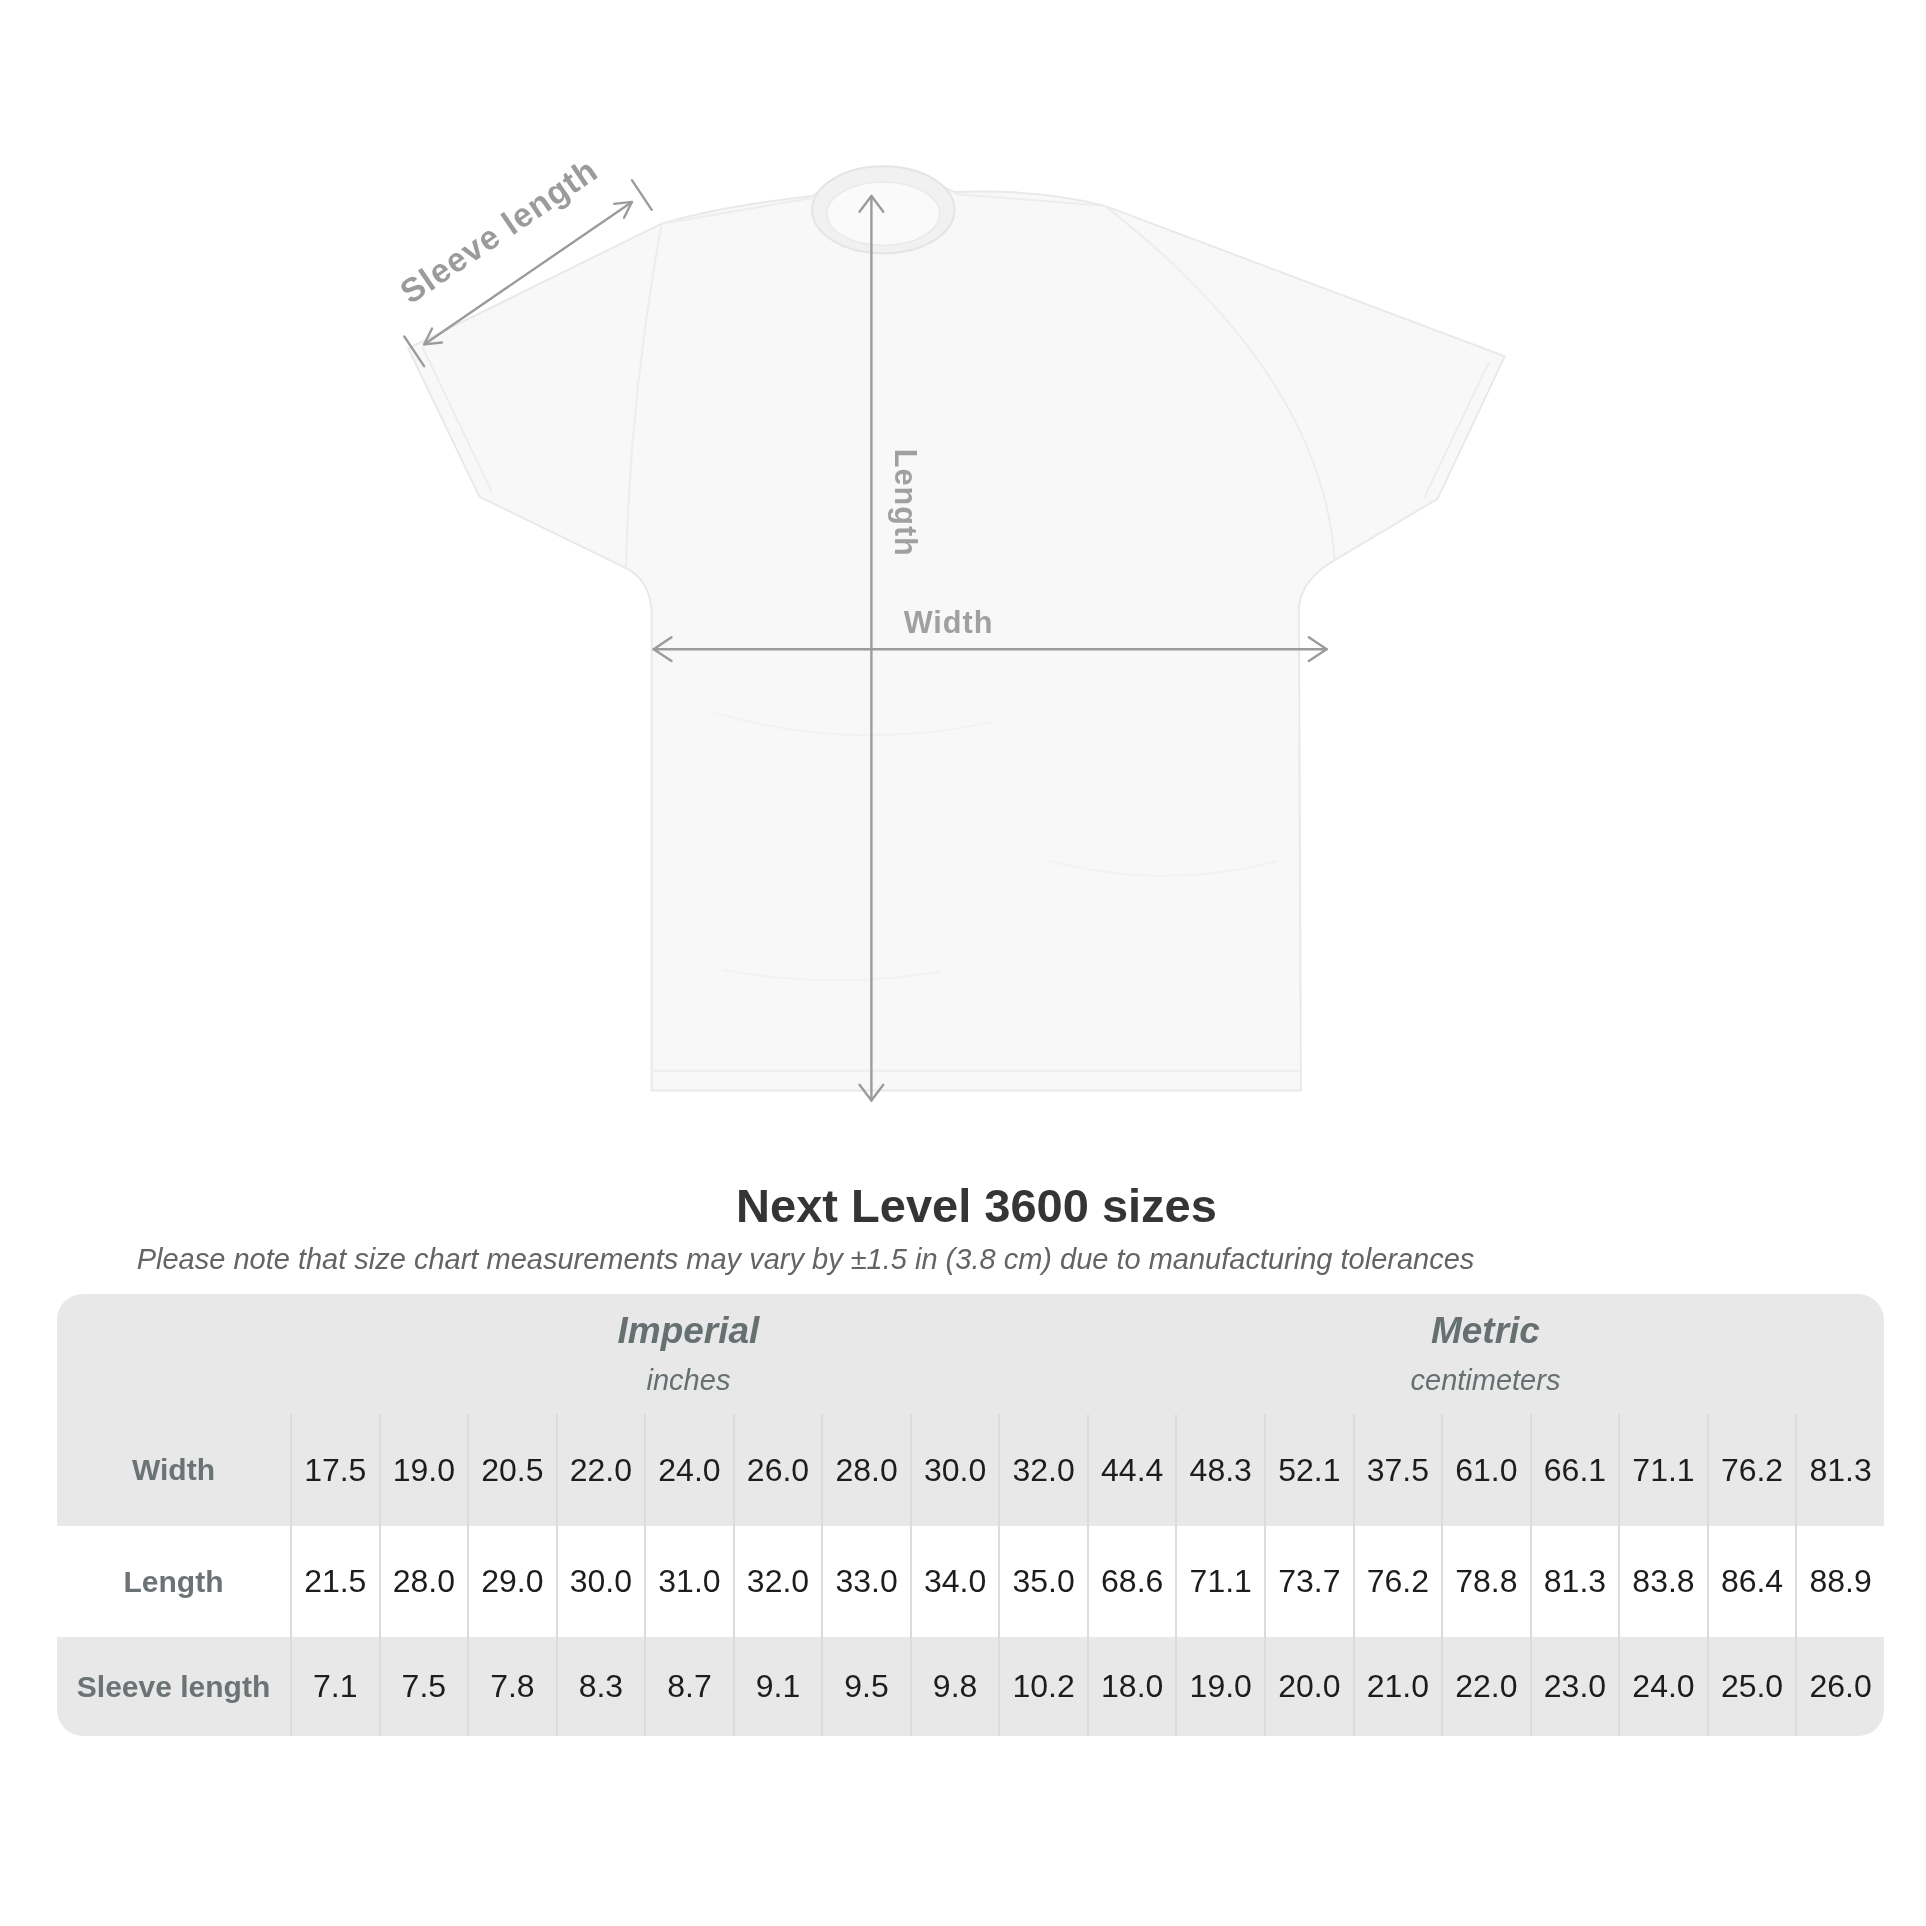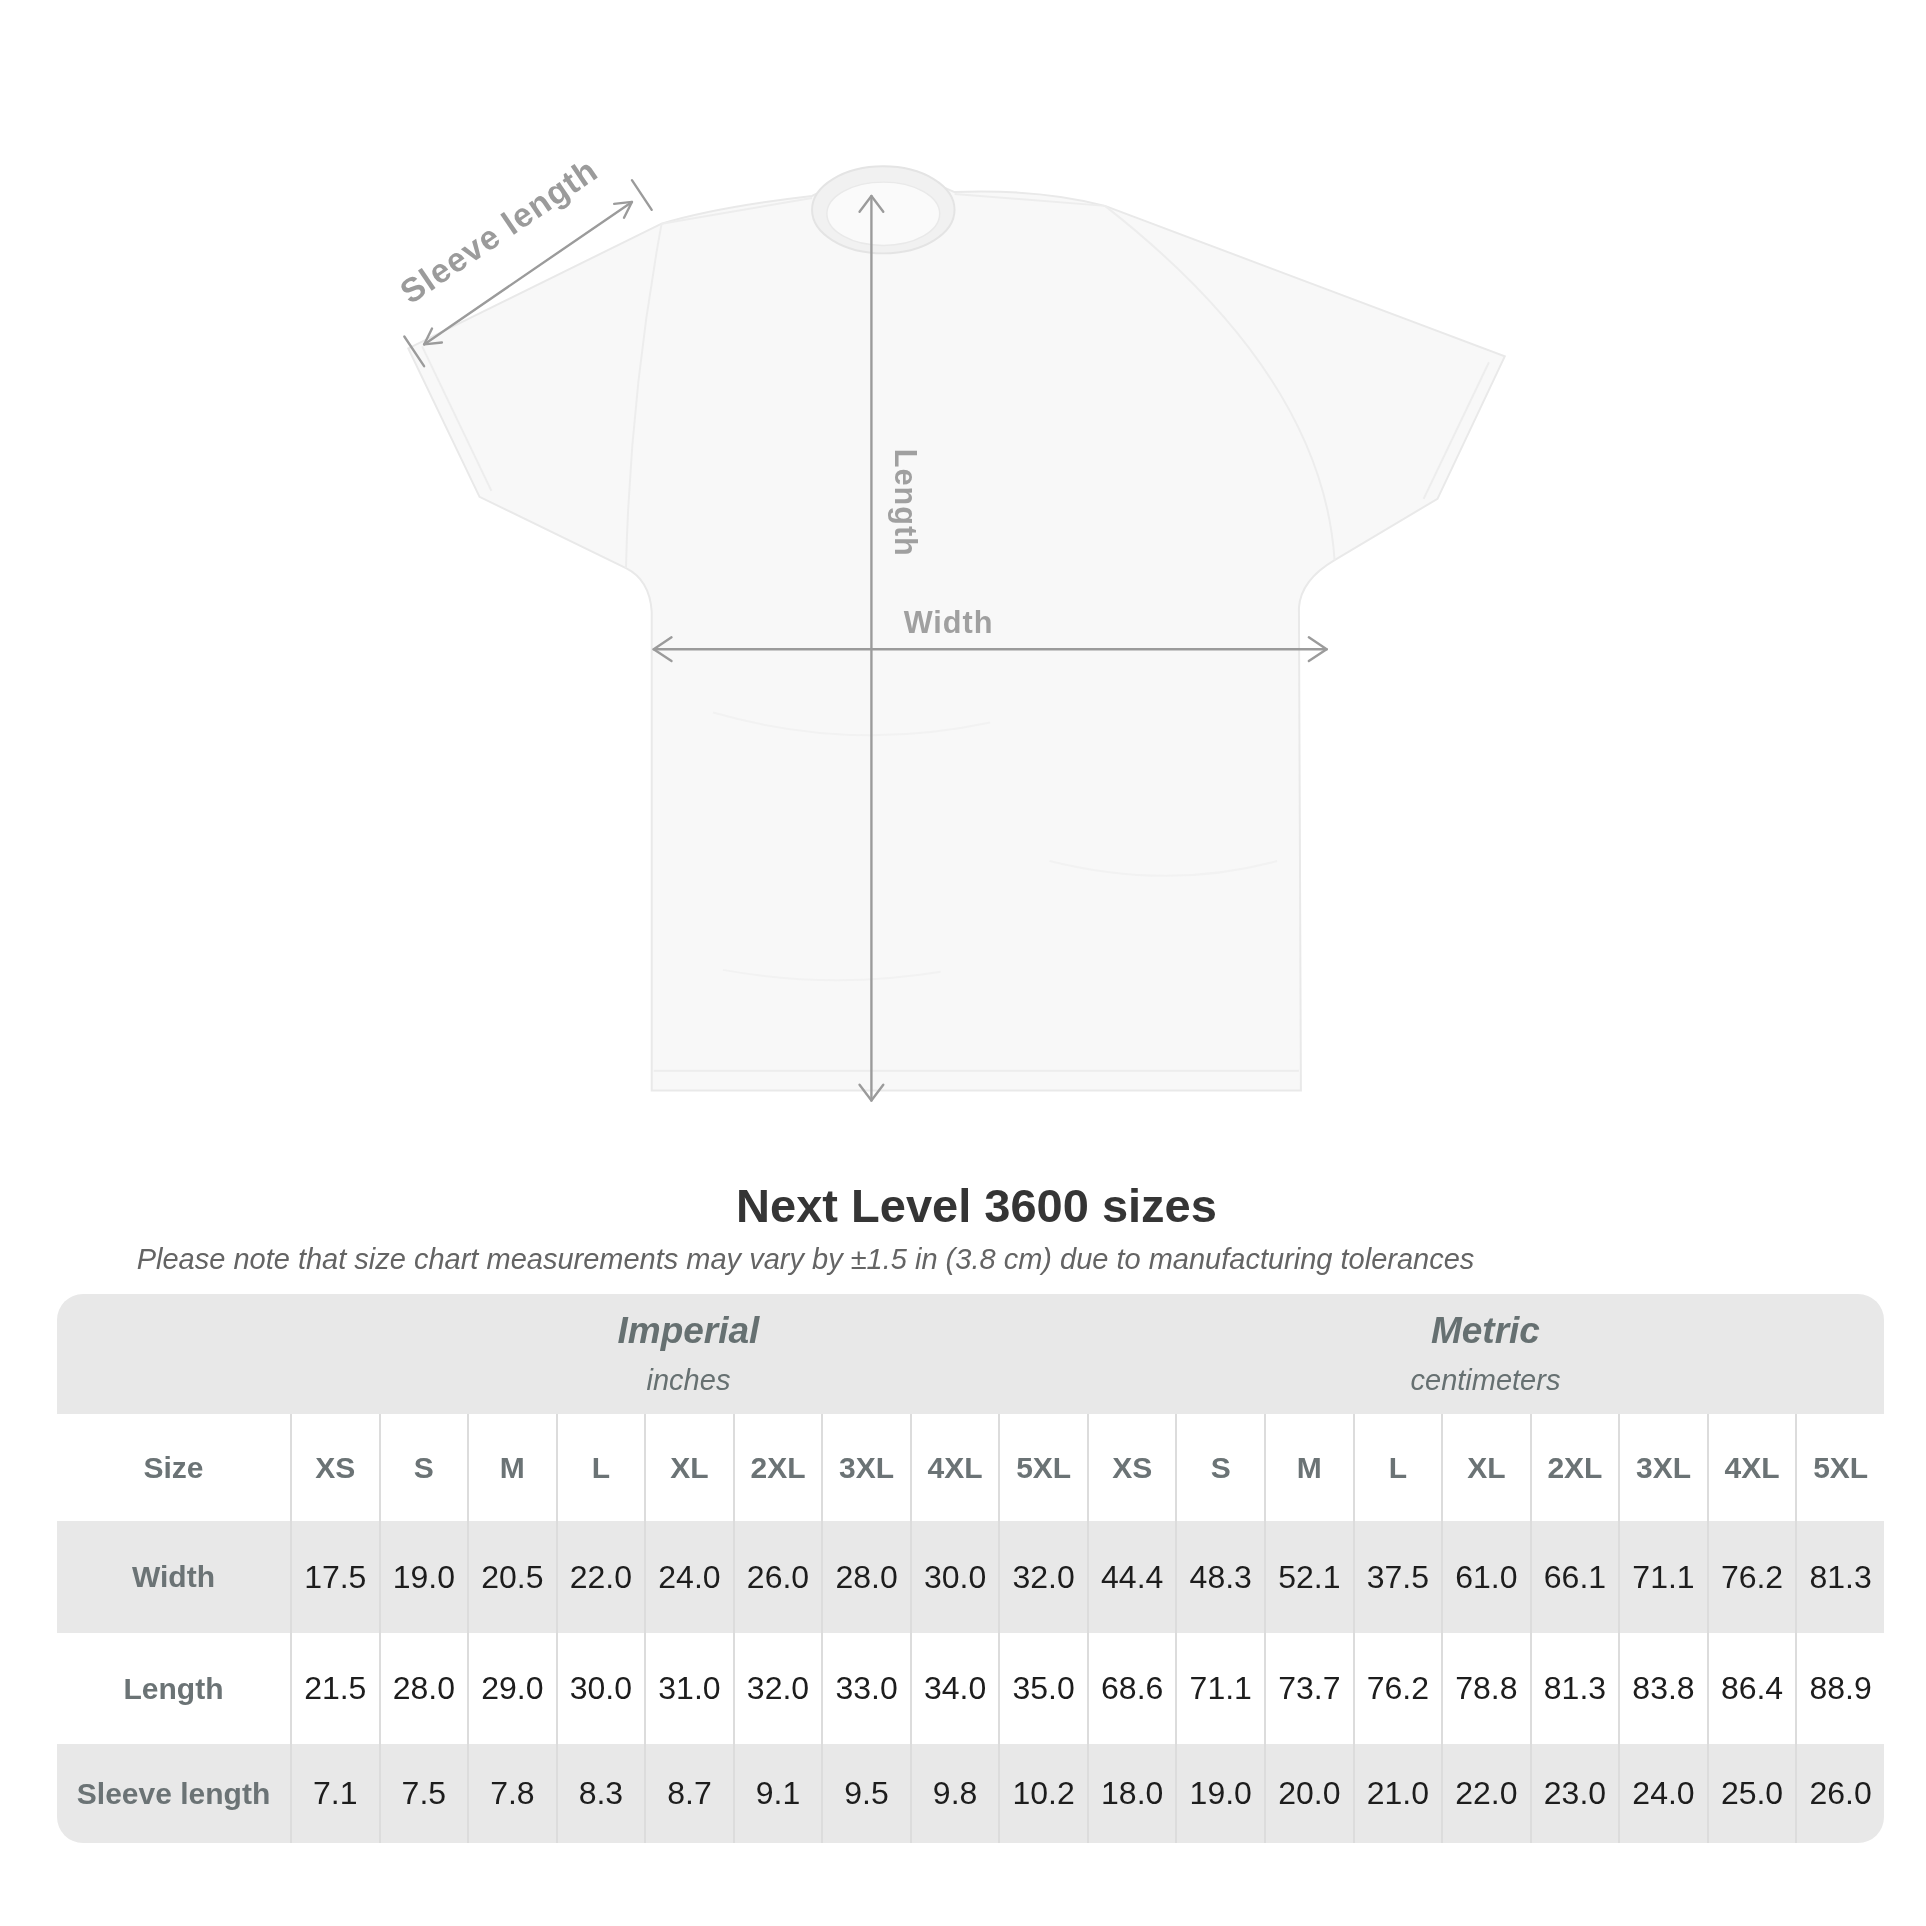--- a/index.html
+++ b/index.html
@@ -110,41 +110,20 @@
         <td class="band" colspan="9">
           <div class="unit-title">Imperial</div>
           <div class="unit-sub">inches</div>
         </td>
         <td class="band corner-tr" colspan="9">
           <div class="unit-title">Metric</div>
           <div class="unit-sub">centimeters</div>
         </td>
       </tr>
 
-      <tr class="row-white">
-        <td class="rlabel">Size</td>
-        <td class="shead">XS</td>
-        <td class="shead">S</td>
-        <td class="shead">M</td>
-        <td class="shead">L</td>
-        <td class="shead">XL</td>
-        <td class="shead">2XL</td>
-        <td class="shead">3XL</td>
-        <td class="shead">4XL</td>
-        <td class="shead">5XL</td>
-        <td class="shead">XS</td>
-        <td class="shead">S</td>
-        <td class="shead">M</td>
-        <td class="shead">L</td>
-        <td class="shead">XL</td>
-        <td class="shead">2XL</td>
-        <td class="shead">3XL</td>
-        <td class="shead">4XL</td>
-        <td class="shead">5XL</td>
-      </tr>
 
       <tr class="row-gray r-width">
         <td class="rlabel">Width</td>
         <td class="val">17.5</td>
         <td class="val">19.0</td>
         <td class="val">20.5</td>
         <td class="val">22.0</td>
         <td class="val">24.0</td>
         <td class="val">26.0</td>
         <td class="val">28.0</td>

